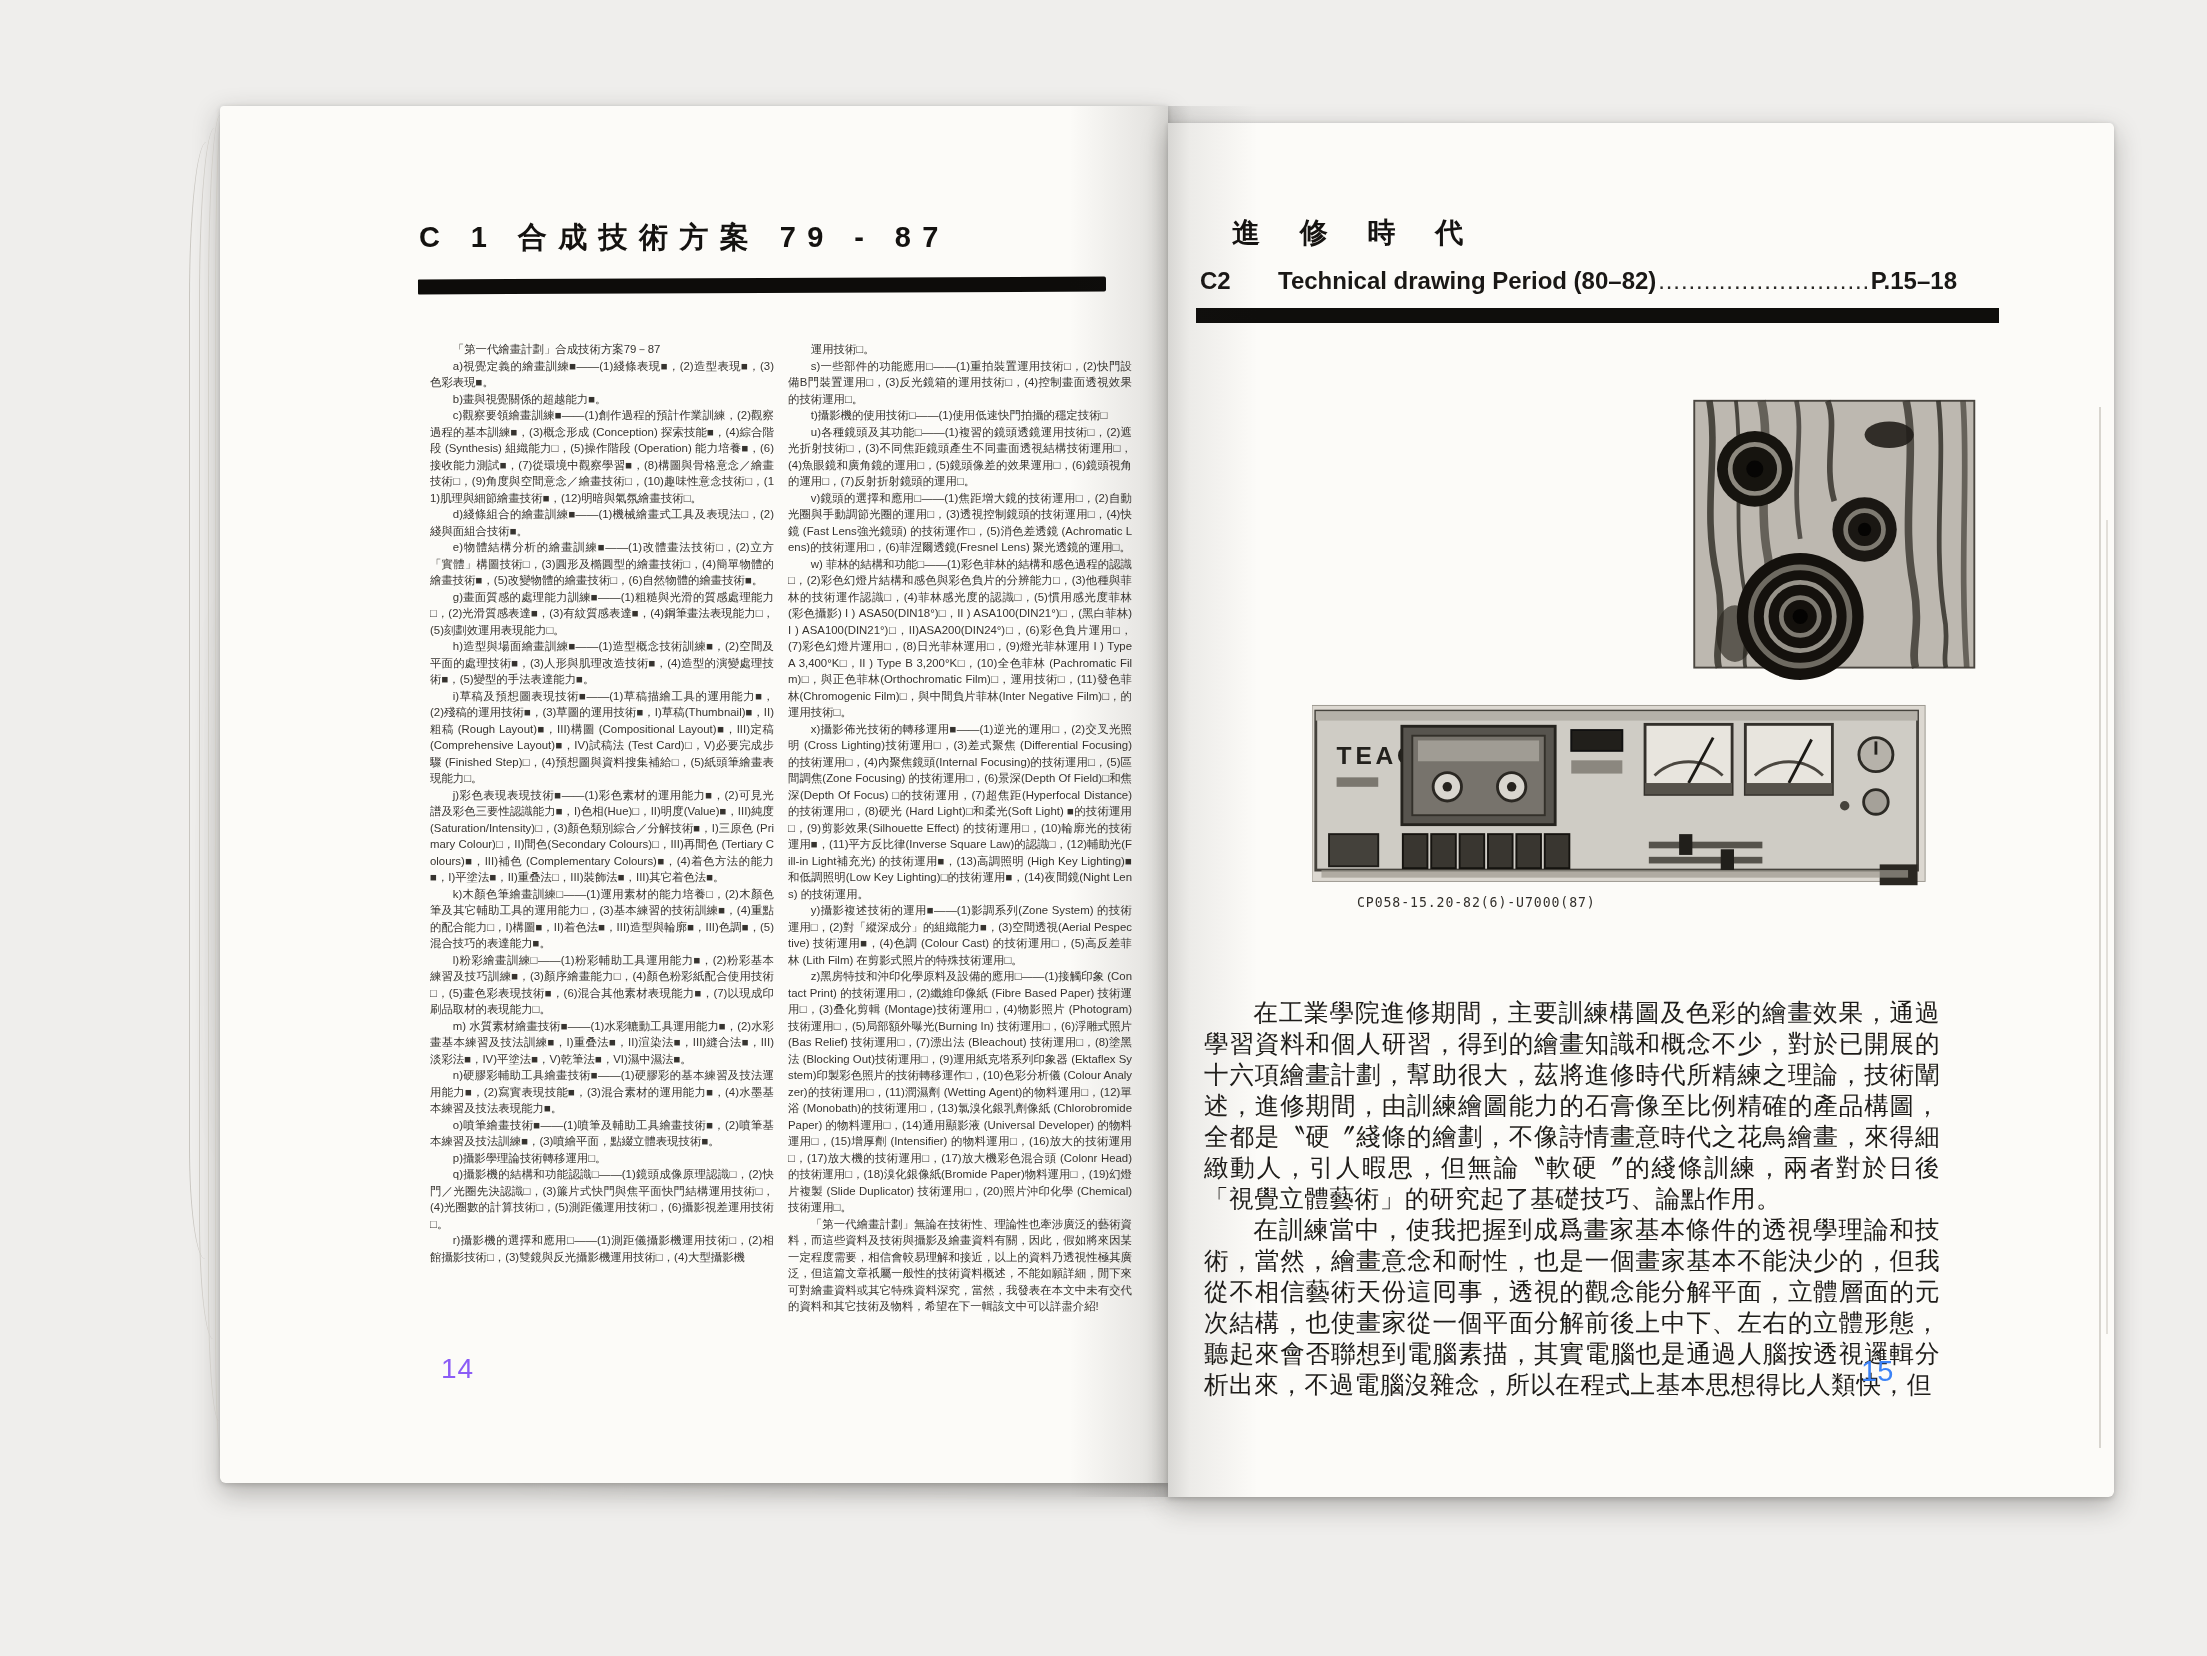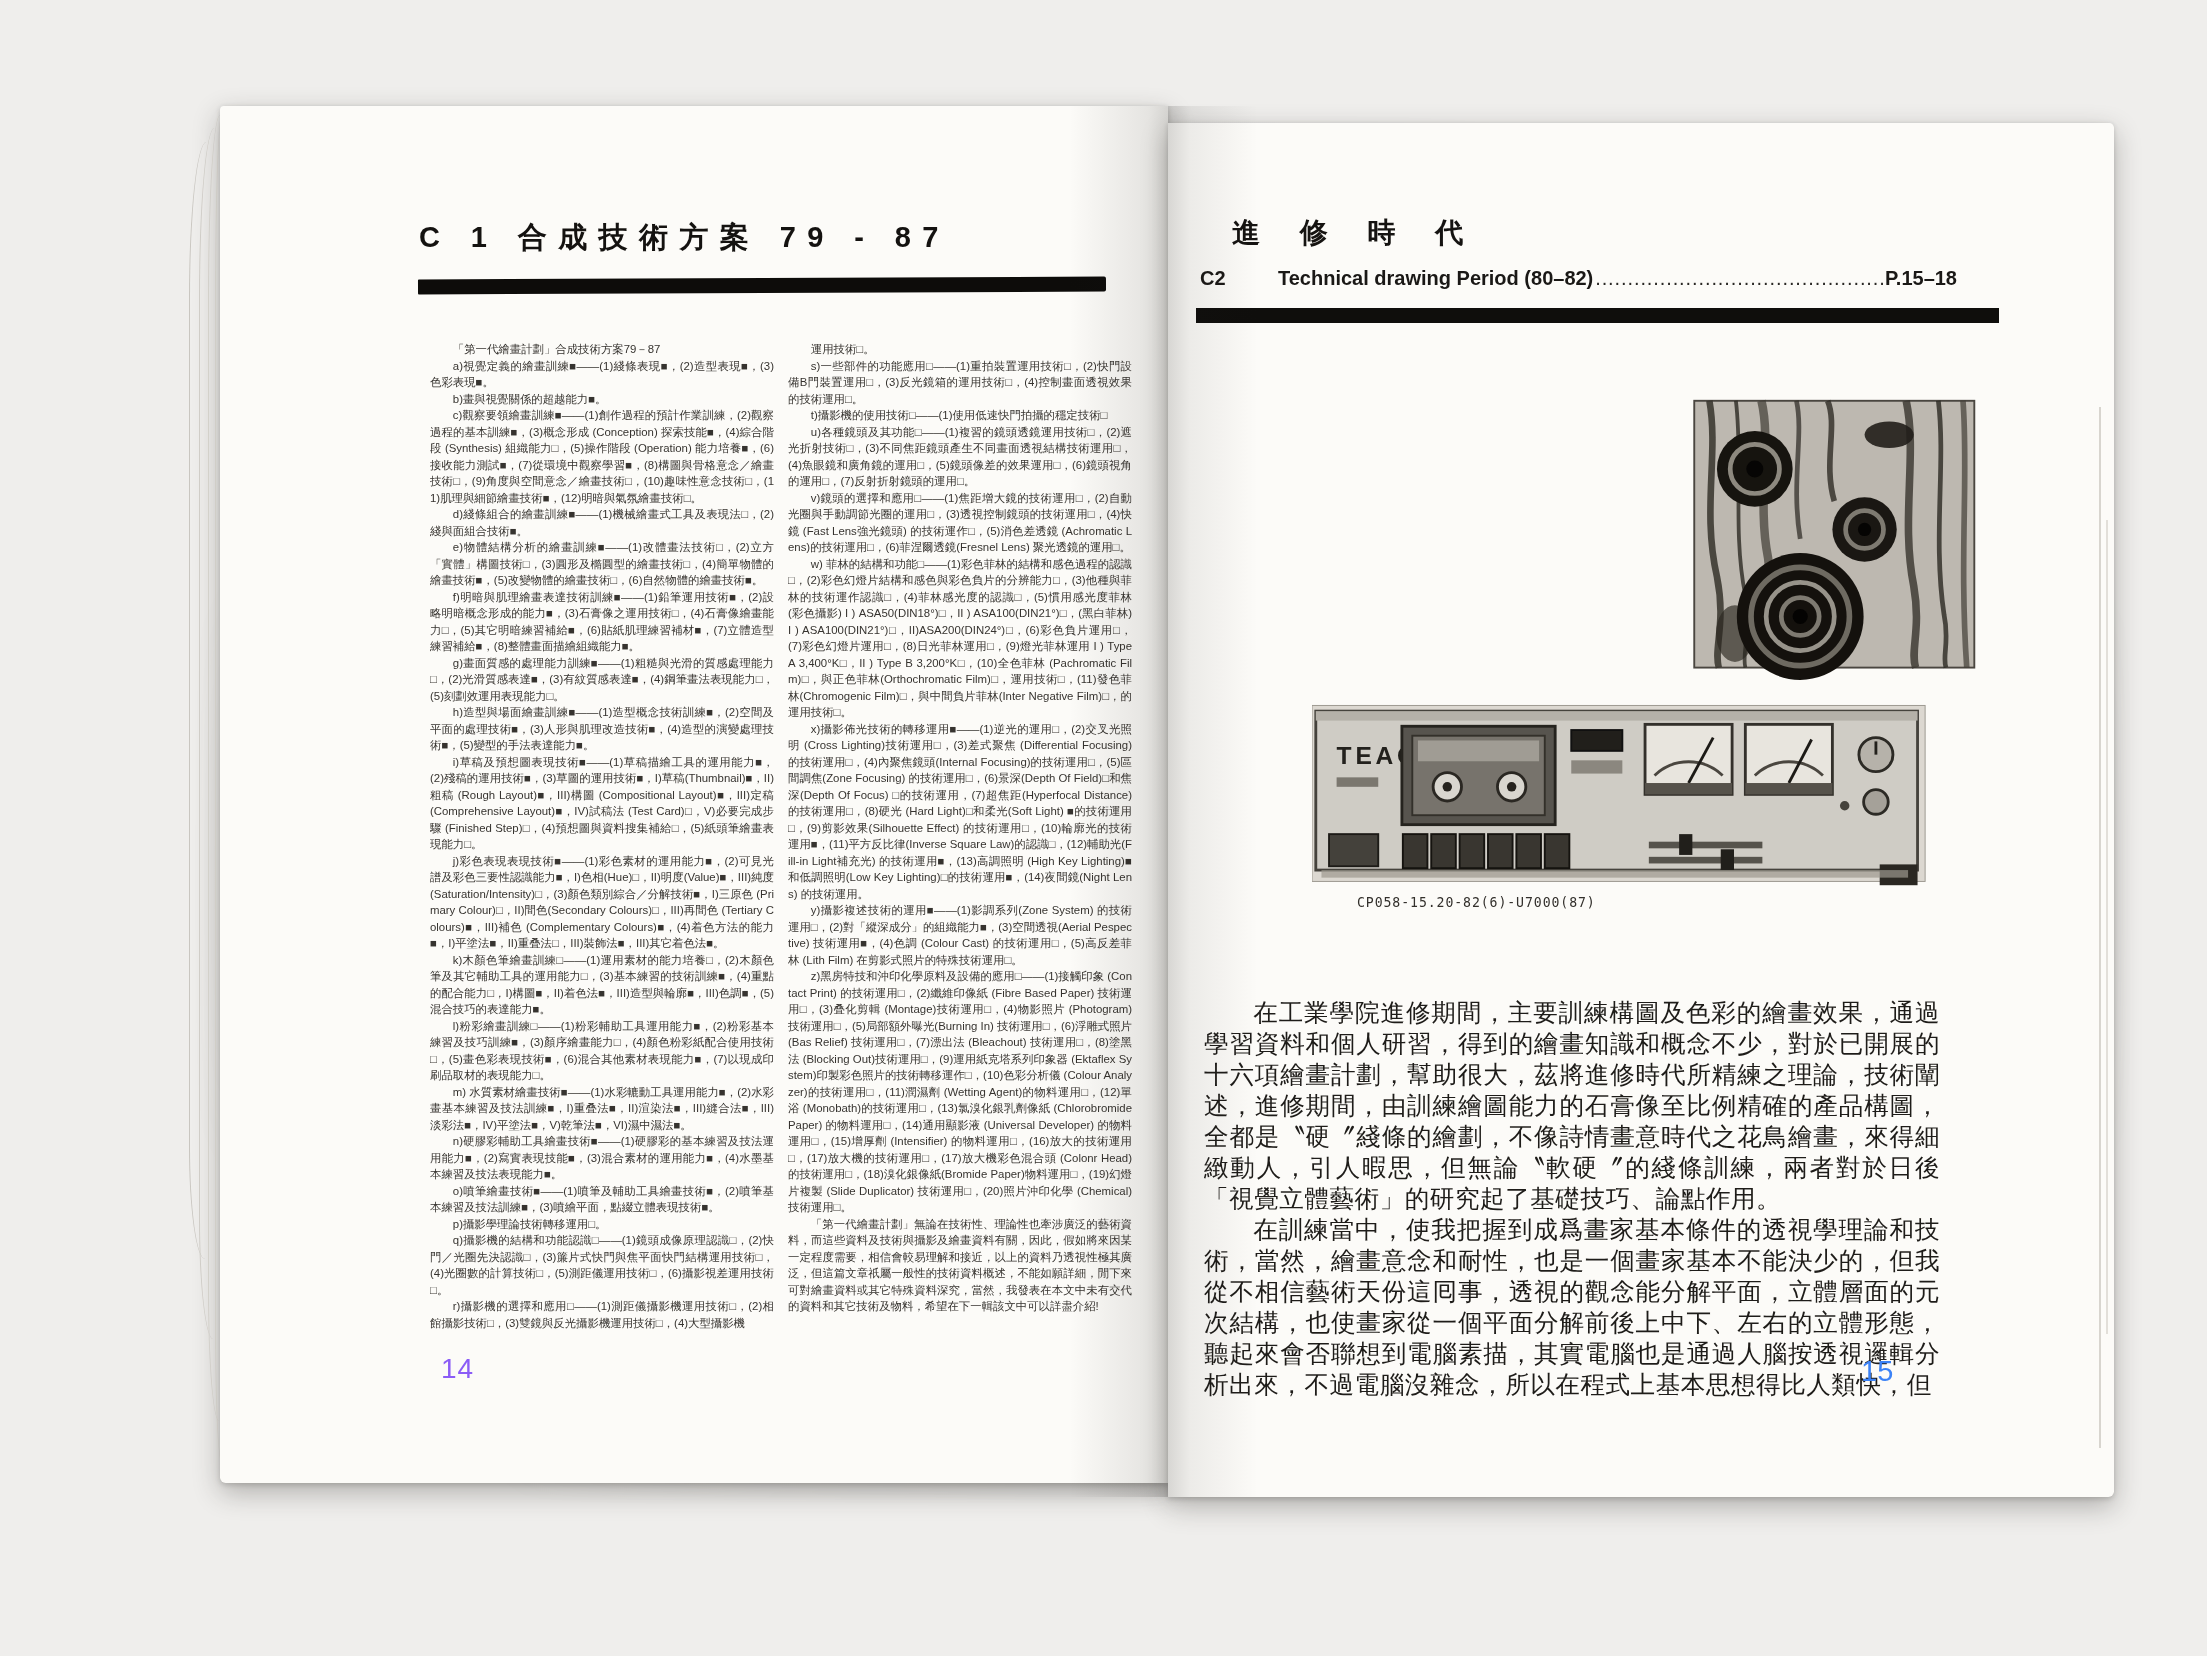--- a/index.html
+++ b/index.html
@@ -50,21 +50,21 @@
   .col-2{left:568px;top:235px;height:1169px;}
   .lp-pagenum{position:absolute;left:221px;top:1247px;font-size:28px;color:#8b5cf6;letter-spacing:0.9px;}
 
   
   .rp-title{
     position:absolute;left:64px;top:91px;
     font-size:28px;font-weight:bold;color:#151311;letter-spacing:16px;white-space:nowrap;
   }
   .rp-toc{
     position:absolute;left:32px;top:144px;width:757px;display:flex;align-items:flex-end;
-    font-size:20px;font-weight:bold;color:#1a1816;white-space:nowrap;
+    font-size:24px;font-weight:bold;color:#1a1816;white-space:nowrap;
   }
   .rp-toc .toc-label{width:78px;}
   .rp-toc .toc-dots{flex:1;overflow:hidden;font-weight:normal;letter-spacing:0.9px;color:#2a2825;margin:0 1.9px;}
   .rp-rule{position:absolute;left:28px;top:185px;width:803px;height:15px;background:#0f0e0c;}
   .figure-wrap{position:absolute;left:144px;top:274px;width:668px;height:492px;}
   .figure-caption{
     position:absolute;left:189px;top:772px;width:397px;
     font-family:"DejaVu Sans Mono", monospace;font-size:13.2px;letter-spacing:0.9px;color:#33302c;
   }
   .rp-body{
@@ -89,21 +89,20 @@
   <div class="lp-rule"></div>
 
   <div class="col col-1">
 
   <p>「第一代繪畫計劃」合成技術方案79－87</p>
       <p>a)視覺定義的繪畫訓練■——(1)綫條表現■，(2)造型表現■，(3)色彩表現■。</p>
       <p>b)畫與視覺關係的超越能力■。</p>
       <p>c)觀察要領繪畫訓練■——(1)創作過程的預計作業訓練，(2)觀察過程的基本訓練■，(3)概念形成 (Conception) 探索技能■，(4)綜合階段 (Synthesis) 組織能力□，(5)操作階段 (Operation) 能力培養■，(6)接收能力測試■，(7)從環境中觀察學習■，(8)構圖與骨格意念／繪畫技術□，(9)角度與空間意念／繪畫技術□，(10)趣味性意念技術□，(11)肌理與細節繪畫技術■，(12)明暗與氣氛繪畫技術□。</p>
       <p>d)綫條組合的繪畫訓練■——(1)機械繪畫式工具及表現法□，(2)綫與面組合技術■。</p>
       <p>e)物體結構分析的繪畫訓練■——(1)改體畫法技術□，(2)立方「實體」構圖技術□，(3)圓形及橢圓型的繪畫技術□，(4)簡單物體的繪畫技術■，(5)改變物體的繪畫技術□，(6)自然物體的繪畫技術■。</p>
-      <p>f)明暗與肌理繪畫表達技術訓練■——(1)鉛筆運用技術■，(2)設略明暗概念形成的能力■，(3)石膏像之運用技術□，(4)石膏像繪畫能力□，(5)其它明暗練習補給■，(6)貼紙肌理練習補材■，(7)立體造型練習補給■，(8)整體畫面描繪組織能力■。</p>
       <p>g)畫面質感的處理能力訓練■——(1)粗糙與光滑的質感處理能力□，(2)光滑質感表達■，(3)有紋質感表達■，(4)鋼筆畫法表現能力□，(5)刻劃效運用表現能力□。</p>
       <p>h)造型與場面繪畫訓練■——(1)造型概念技術訓練■，(2)空間及平面的處理技術■，(3)人形與肌理改造技術■，(4)造型的演變處理技術■，(5)變型的手法表達能力■。</p>
       <p>i)草稿及預想圖表現技術■——(1)草稿描繪工具的運用能力■，(2)殘稿的運用技術■，(3)草圖的運用技術■，I)草稿(Thumbnail)■，II)粗稿 (Rough Layout)■，III)構圖 (Compositional Layout)■，III)定稿 (Comprehensive Layout)■，IV)試稿法 (Test Card)□，V)必要完成步驟 (Finished Step)□，(4)預想圖與資料搜集補給□，(5)紙頭筆繪畫表現能力□。</p>
       <p>j)彩色表現表現技術■——(1)彩色素材的運用能力■，(2)可見光譜及彩色三要性認識能力■，I)色相(Hue)□，II)明度(Value)■，III)純度 (Saturation/Intensity)□，(3)顏色類別綜合／分解技術■，I)三原色 (Primary Colour)□，II)間色(Secondary Colours)□，III)再間色 (Tertiary Colours)■，III)補色 (Complementary Colours)■，(4)着色方法的能力■，I)平塗法■，II)重叠法□，III)裝飾法■，III)其它着色法■。</p>
       <p>k)木顏色筆繪畫訓練□——(1)運用素材的能力培養□，(2)木顏色筆及其它輔助工具的運用能力□，(3)基本練習的技術訓練■，(4)重點的配合能力□，I)構圖■，II)着色法■，III)造型與輪廓■，III)色調■，(5)混合技巧的表達能力■。</p>
       <p>l)粉彩繪畫訓練□——(1)粉彩輔助工具運用能力■，(2)粉彩基本練習及技巧訓練■，(3)顏序繪畫能力□，(4)顏色粉彩紙配合使用技術□，(5)畫色彩表現技術■，(6)混合其他素材表現能力■，(7)以現成印刷品取材的表現能力□。</p>
       <p>m) 水質素材繪畫技術■——(1)水彩轆動工具運用能力■，(2)水彩畫基本練習及技法訓練■，I)重叠法■，II)渲染法■，III)縫合法■，III)淡彩法■，IV)平塗法■，V)乾筆法■，VI)濕中濕法■。</p>
       <p>n)硬膠彩輔助工具繪畫技術■——(1)硬膠彩的基本練習及技法運用能力■，(2)寫實表現技能■，(3)混合素材的運用能力■，(4)水墨基本練習及技法表現能力■。</p>
       <p>o)噴筆繪畫技術■——(1)噴筆及輔助工具繪畫技術■，(2)噴筆基本練習及技法訓練■，(3)噴繪平面，點綴立體表現技術■。</p>
       <p>p)攝影學理論技術轉移運用□。</p>

